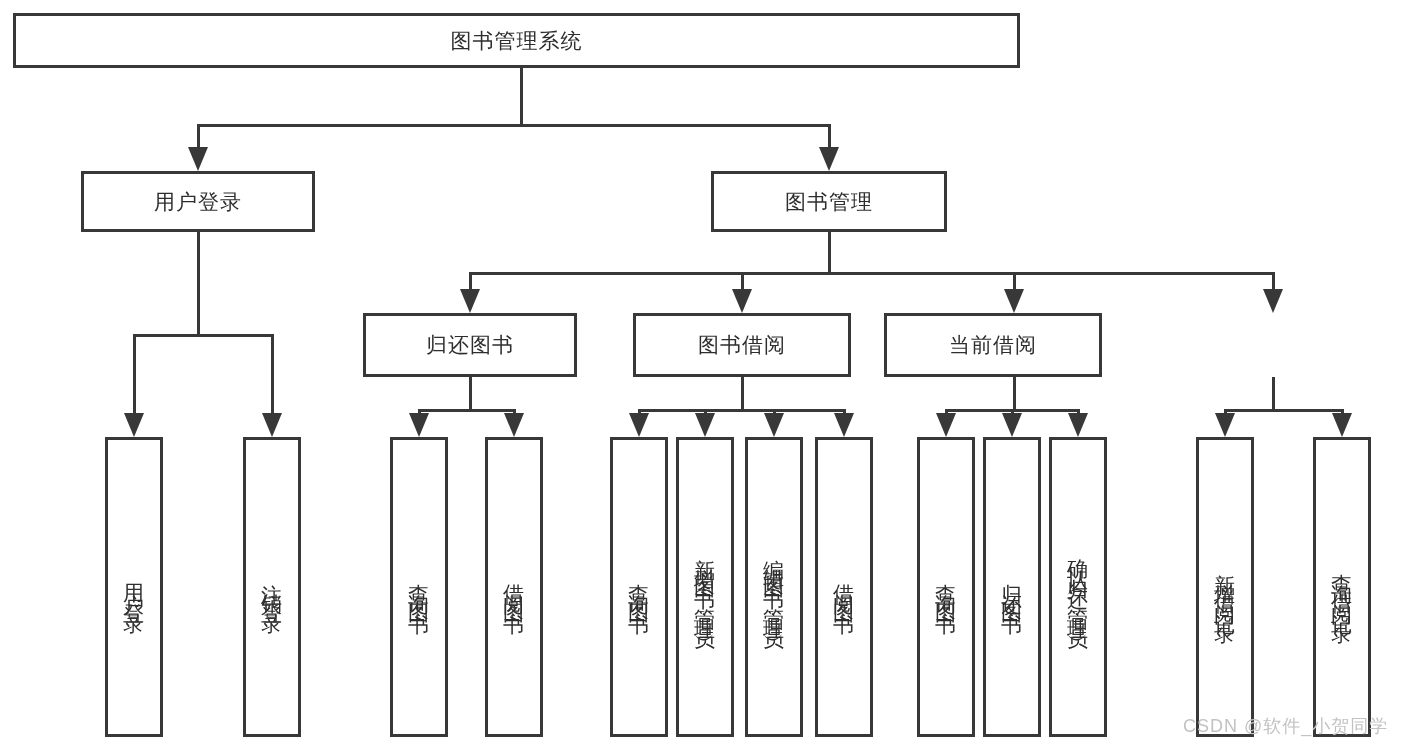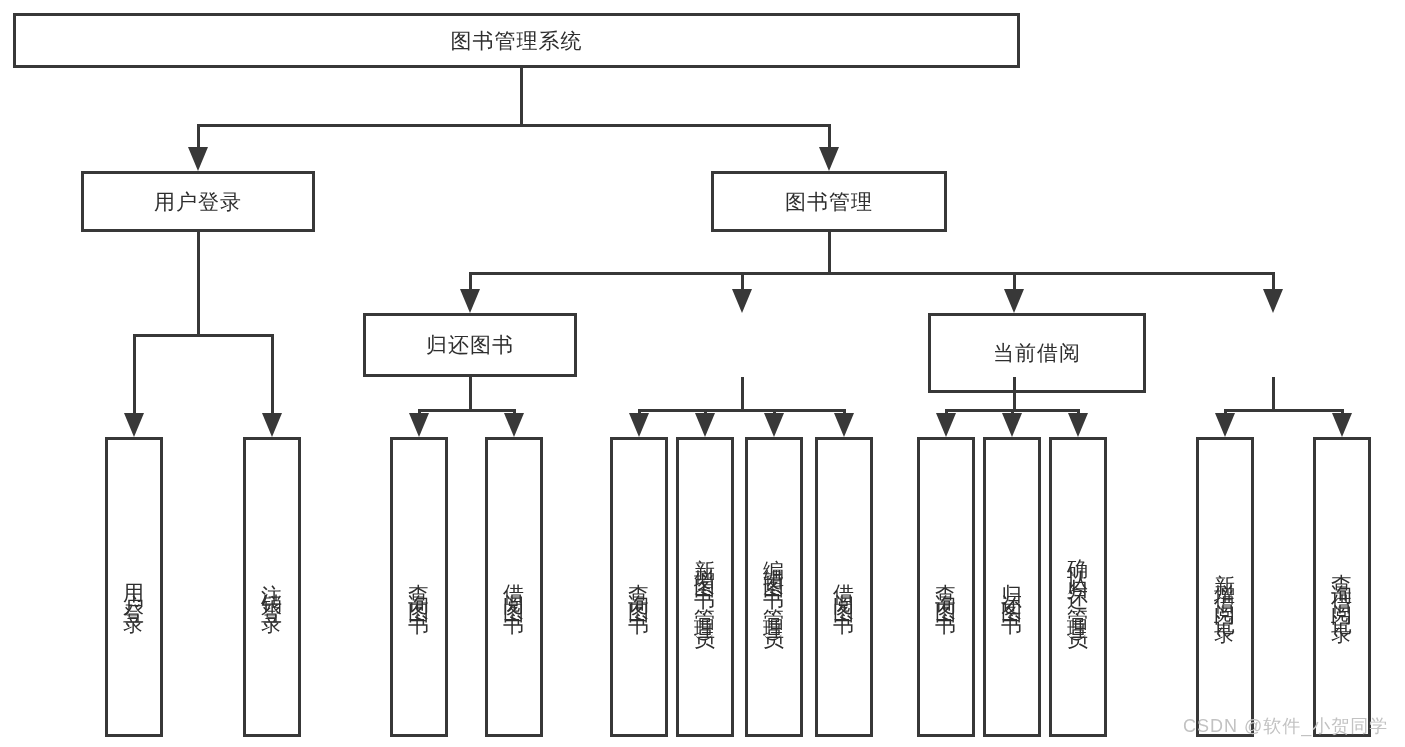--- a/index.html
+++ b/index.html
@@ -93,21 +93,24 @@
   <div class="vline" style="left:1013px;top:272px;height:20px"></div>
   <div class="vline" style="left:1272px;top:272px;height:20px"></div>
   <div class="arrow" style="left:460px;top:289px"></div>
   <div class="arrow" style="left:732px;top:289px"></div>
   <div class="arrow" style="left:1004px;top:289px"></div>
   <div class="arrow" style="left:1263px;top:289px"></div>
 
   <div class="node h" style="left:363px;top:313px;width:214px;height:64px">
     <span>归还图书</span>
   </div>
-  <div class="node h" style="left:928px;top:313px;width:218px;height:80px">
+  <div class="node h" style="left:633px;top:313px;width:218px;height:64px">
+    <span>图书借阅</span>
+  </div>
+  <div class="node h" style="left:884px;top:313px;width:218px;height:64px">
     <span>当前借阅</span>
   </div>
 
   <div class="vline" style="left:469px;top:377px;height:34px"></div>
   <div class="hline" style="left:418px;top:409px;width:98px"></div>
   <div class="vline" style="left:418px;top:409px;height:12px"></div>
   <div class="vline" style="left:513px;top:409px;height:12px"></div>
   <div class="arrow" style="left:409px;top:413px"></div>
   <div class="arrow" style="left:504px;top:413px"></div>
 

